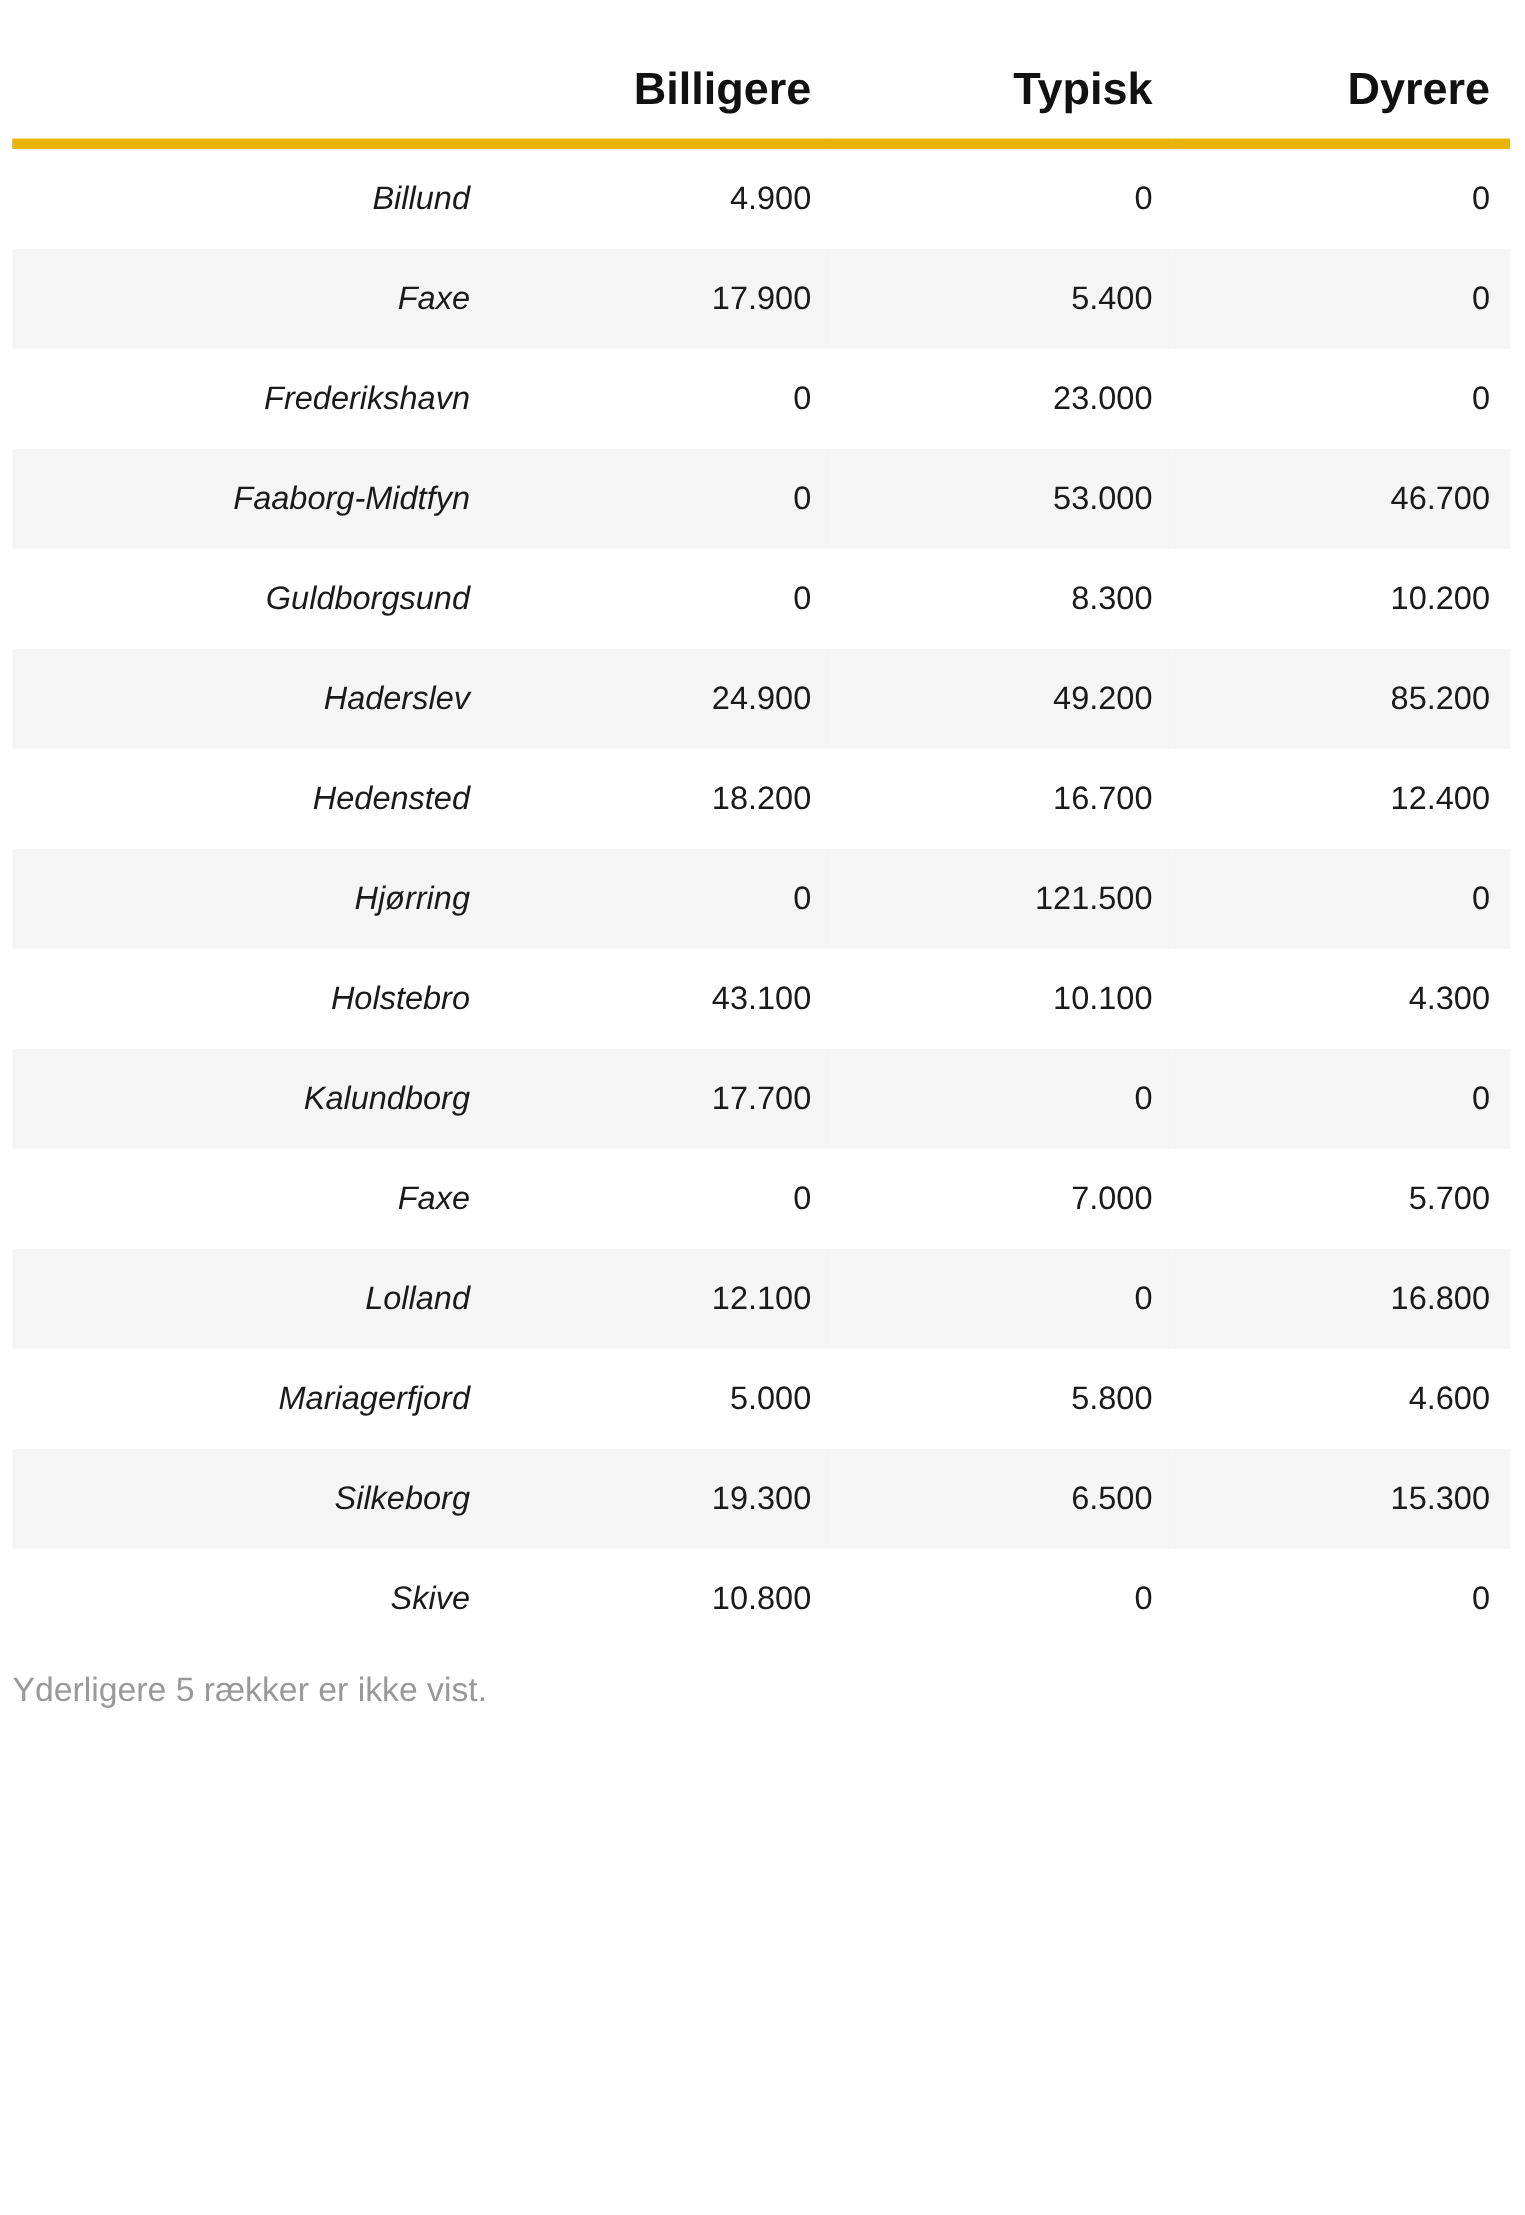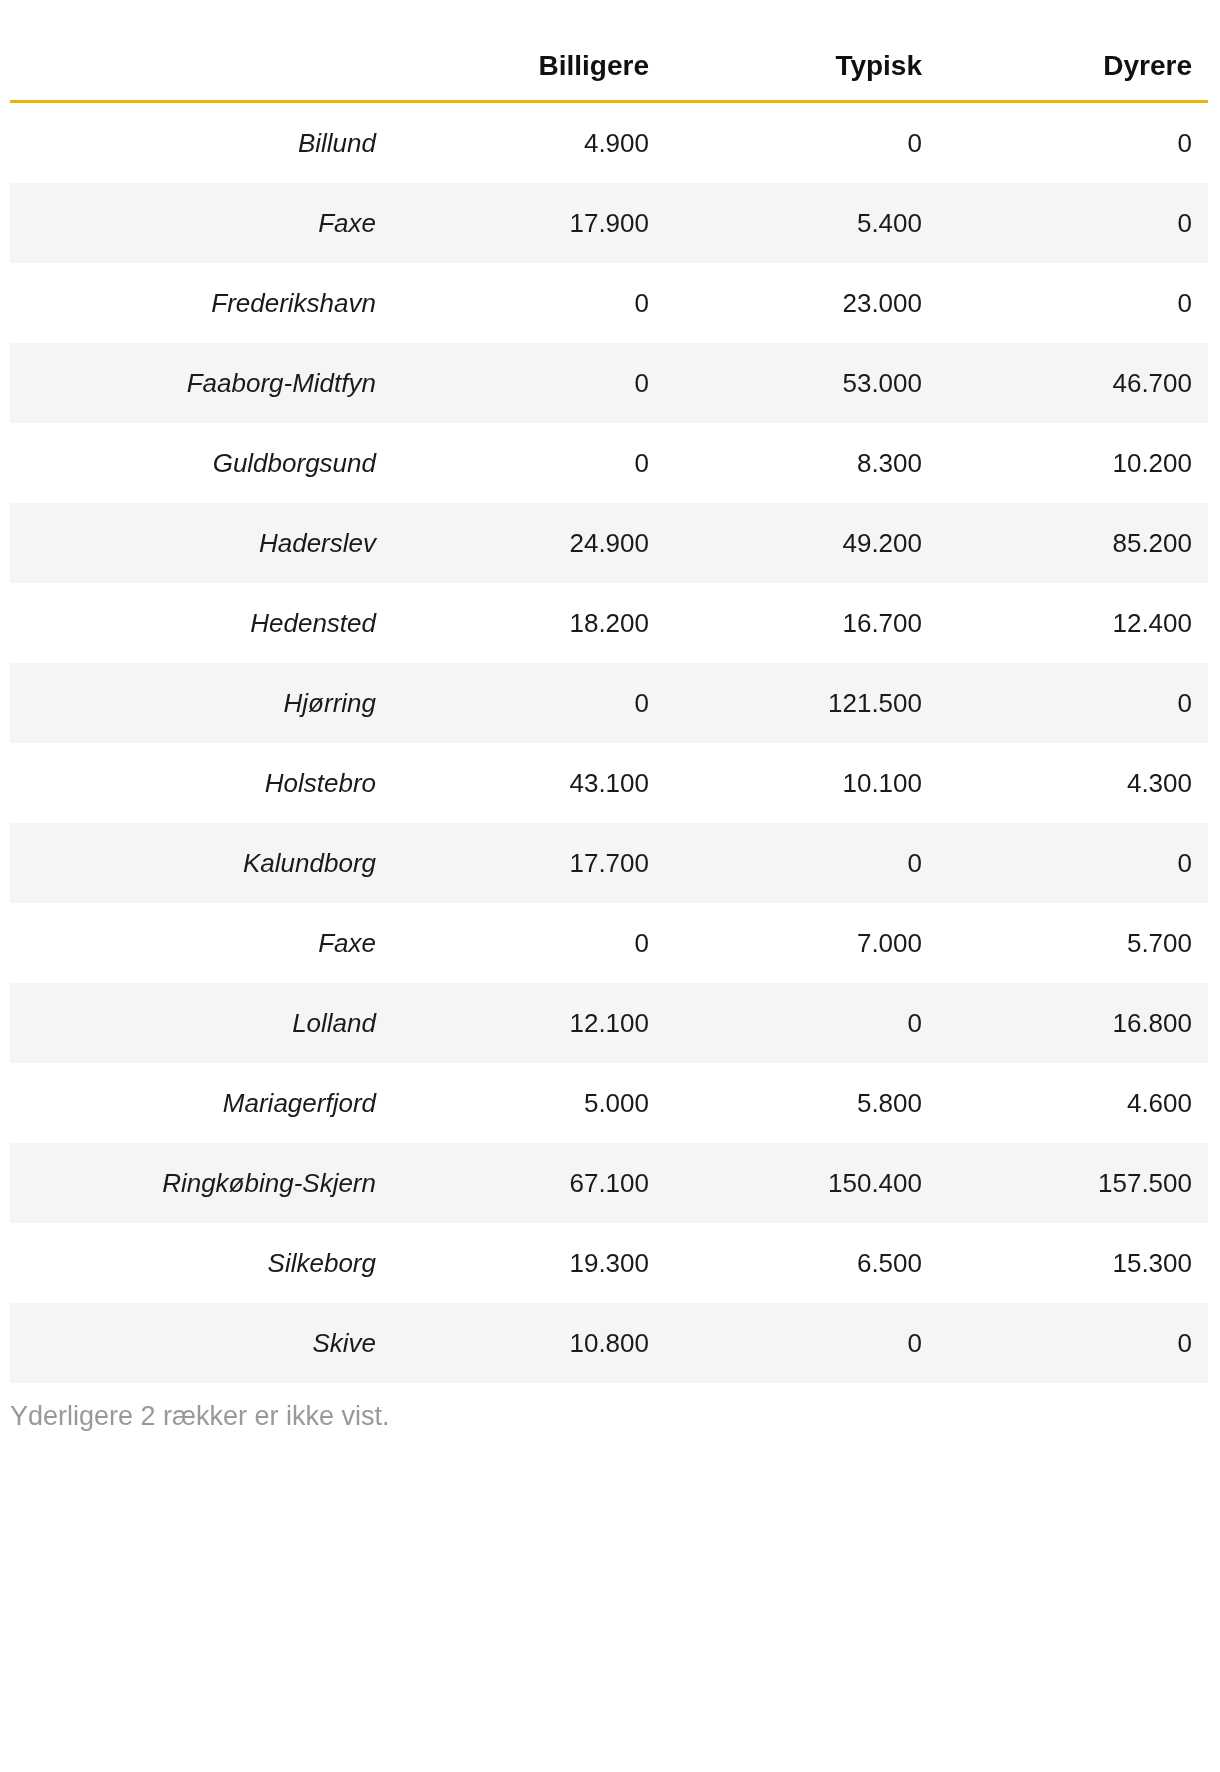--- a/index.html
+++ b/index.html
@@ -17,24 +17,24 @@
     padding: 20px 12px 0 10px;
   }
   table.data-table {
     width: 100%;
     border-collapse: collapse;
     table-layout: fixed;
   }
   thead th {
     vertical-align: bottom;
     padding: 28px 16px 16px 16px;
-    font-size: 28px;
+    font-size: 36px;
     font-weight: bold;
     color: #111111;
-    border-bottom: 3px solid #eab308;
+    border-bottom: 8px solid #eab308;
     text-align: right;
     line-height: 1.3;
   }
   thead th.name-col {
     text-align: left;
   }
   tbody td {
     height: 80px;
     padding: 0 16px;
     font-size: 26px;
@@ -164,37 +164,31 @@
     <td>16.800</td>
   </tr>
 
   <tr>
     <td class="name-cell">Mariagerfjord</td>
     <td>5.000</td>
     <td>5.800</td>
     <td>4.600</td>
   </tr>
 
-  <tr>
-    <td class="name-cell">Ringkøbing-Skjern</td>
-    <td>67.100</td>
-    <td>150.400</td>
-    <td>157.500</td>
-  </tr>
 
   <tr>
     <td class="name-cell">Silkeborg</td>
     <td>19.300</td>
     <td>6.500</td>
     <td>15.300</td>
   </tr>
 
   <tr>
     <td class="name-cell">Skive</td>
     <td>10.800</td>
     <td>0</td>
     <td>0</td>
   </tr>
 
 </tbody>
   </table>
-  <div class="footer-note">Yderligere 2 rækker er ikke vist.</div>
+  <div class="footer-note">Yderligere 5 rækker er ikke vist.</div>
 </div>
 
 </body></html>

